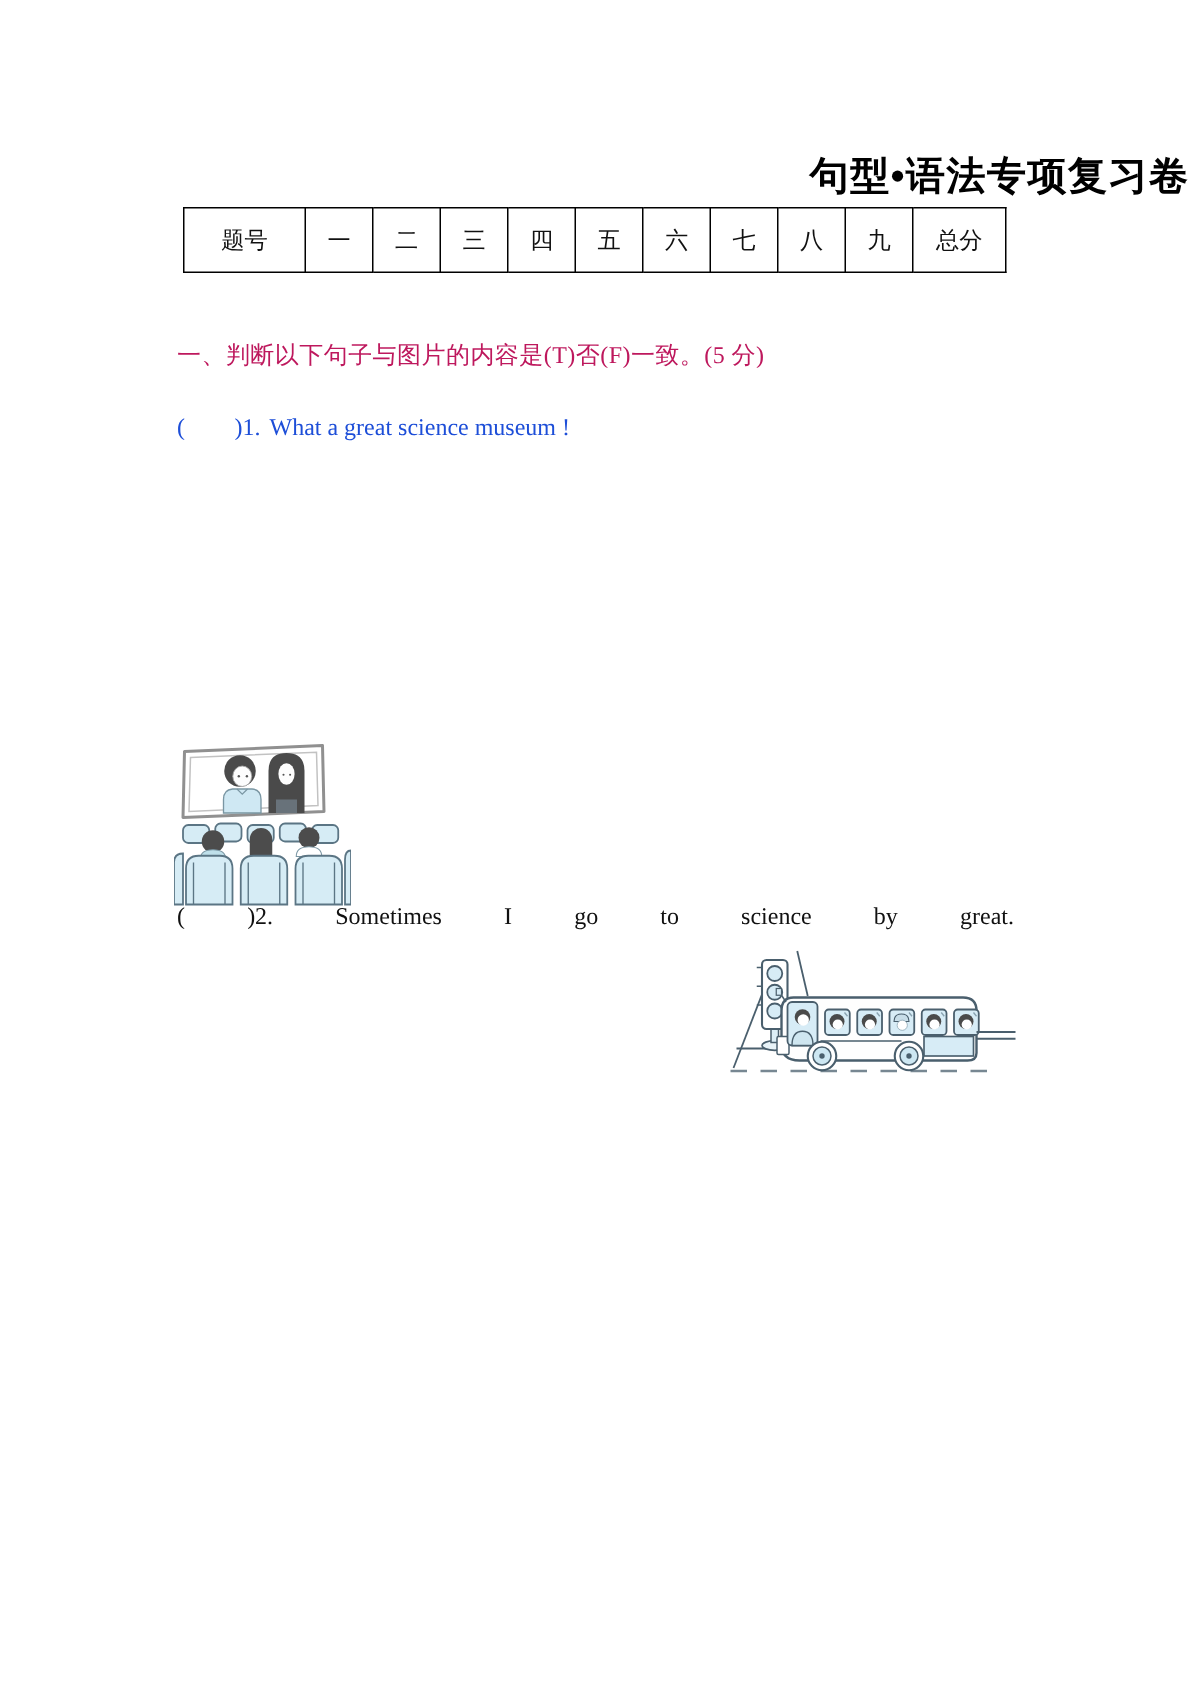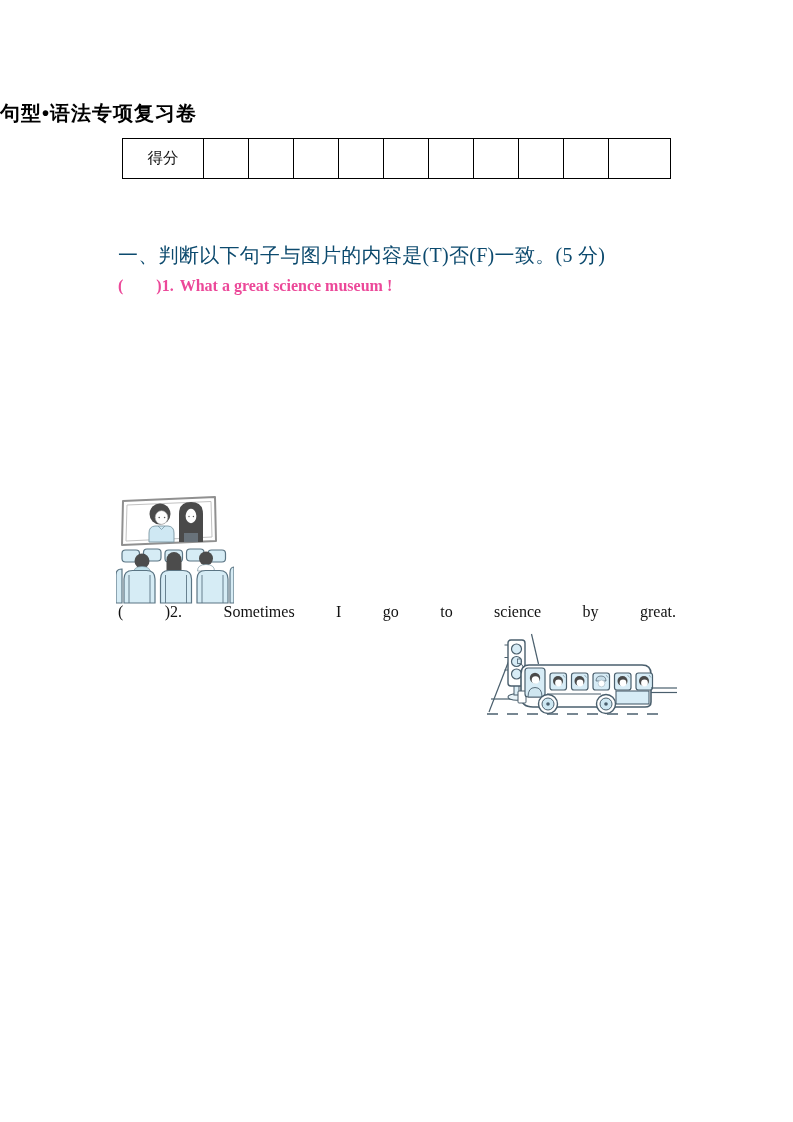--- a/index.html
+++ b/index.html
@@ -7,24 +7,24 @@
   body {
     width: 793px; height: 1122px;
     position: relative;
     font-family: "Liberation Serif", "DejaVu Serif", serif;
     color: #1a1a1a;
     overflow: hidden;
   }
   .page-title {
     position: absolute;
     top: 100px; left: 0; width: 793px;
-    text-align: left;
+    text-align: right;
     font-family: "Liberation Sans", "DejaVu Sans", sans-serif;
     font-weight: bold;
-    font-size: 20px;
+    font-size: 26px;
     letter-spacing: 1px;
     color: #000;
   }
   table.score-table {
     position: absolute;
     top: 138px; left: 122px;
     width: 548px;
     border-collapse: collapse;
     table-layout: fixed;
   }
@@ -33,31 +33,30 @@
     text-align: center;
     vertical-align: middle;
     font-size: 15.5px;
     color: #111;
     padding: 0;
   }
   table.score-table tr.r1 td { height: 43px; }
   table.score-table tr.r2 td { height: 40px; }
   .section-heading {
     position: absolute;
-    top: 242px; left: 118px; width: 600px;
-    font-size: 20px;
-    color: #0c4a6e;
+    top: 227px; left: 118px; width: 600px;
+    font-size: 16px;
+    color: #be185d;
     letter-spacing: 0.3px;
   }
   .q1-line {
     position: absolute;
     top: 277px; left: 118px; width: 600px;
     font-size: 16px;
-    color: #ec4899;
-    font-weight: bold;
+    color: #1d4ed8;
   }
   .paren-gap { display: inline-block; width: 33px; }
   .after-num-gap { display: inline-block; width: 6px; }
   .cinema-wrap {
     position: absolute;
     top: 493px; left: 116px;
     width: 118px; height: 112px;
   }
   .q2-line {
     position: absolute;
@@ -88,32 +87,32 @@
       <col style="width:45px">
     <col style="width:45px">
       <col style="width:45px">
       <col style="width:45px">
       <col style="width:45px">
     <col style="width:45px">
       <col style="width:45px">
       <col style="width:62px">
   </colgroup>
   <tbody>
-  <tr class="r2">
-    <td>得分</td>
-    <td></td>
-    <td></td>
-    <td></td>
-    <td></td>
-    <td></td>
-    <td></td>
-    <td></td>
-    <td></td>
-    <td></td>
-    <td></td>
+      <tr class="r1">
+    <td>题号</td>
+    <td>一</td>
+    <td>二</td>
+    <td>三</td>
+    <td>四</td>
+    <td>五</td>
+    <td>六</td>
+    <td>七</td>
+    <td>八</td>
+    <td>九</td>
+    <td>总分</td>
   </tr>
 </tbody>
   </table>
 
 <div class="section-heading">一、判断以下句子与图片的内容是(T)否(F)一致。(5 分)</div>
 
 <div class="q1-line">
   <span>(</span><span class="paren-gap"></span><span>)1.</span><span class="after-num-gap"></span><span>What a great science museum !</span>
 </div>
 

